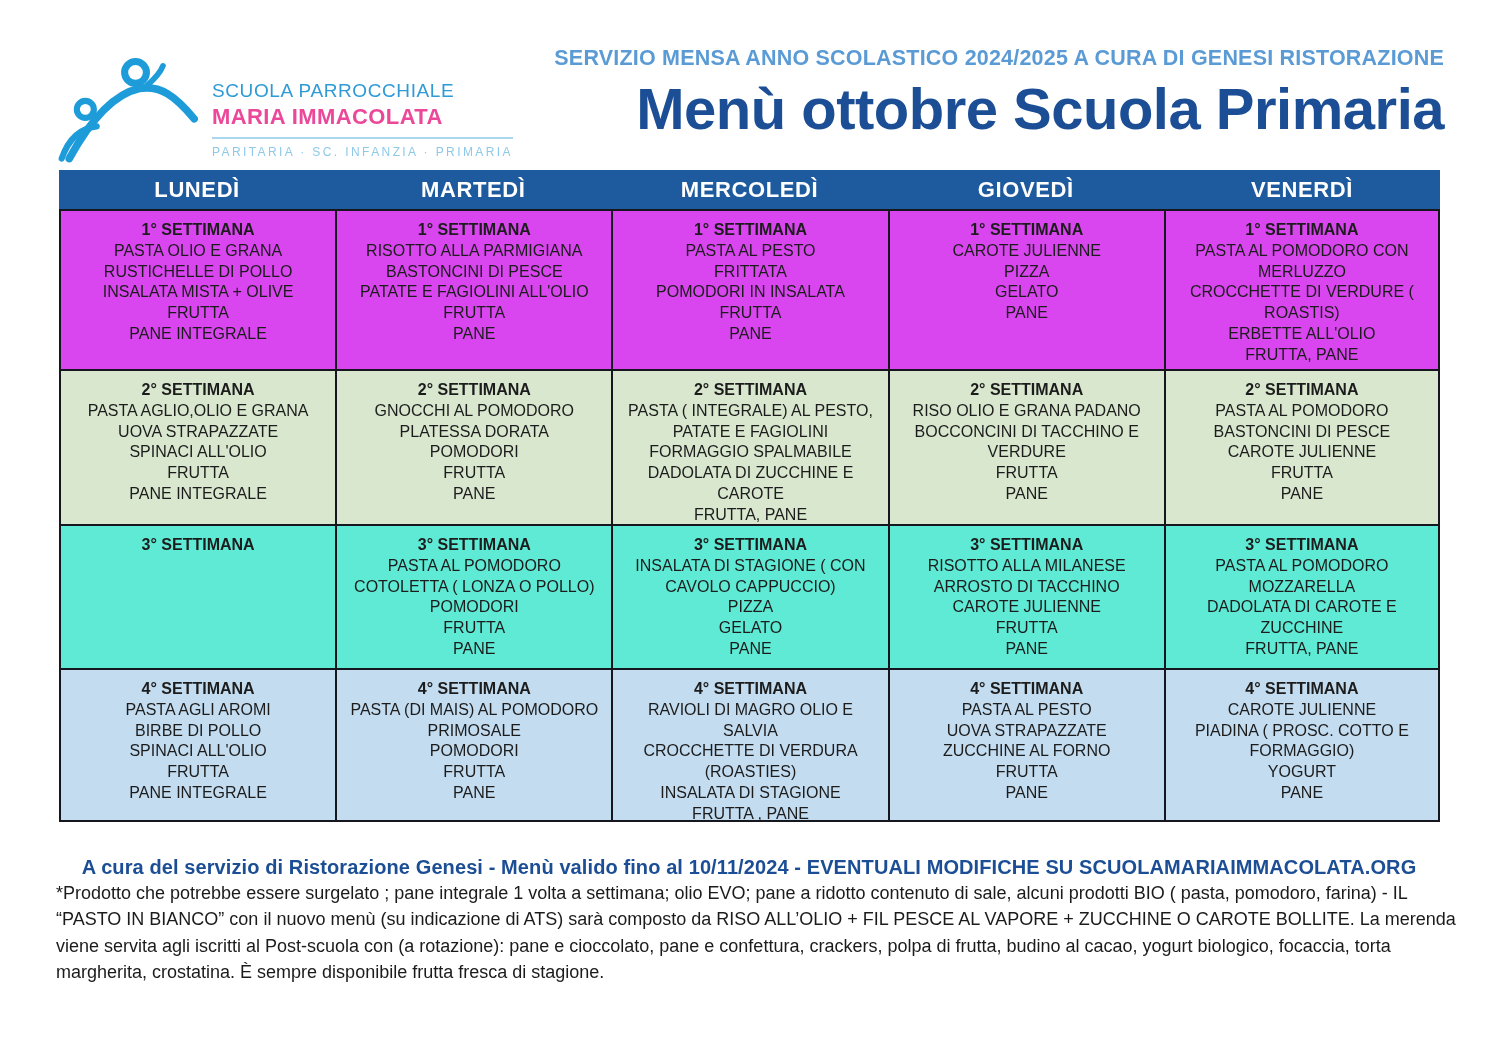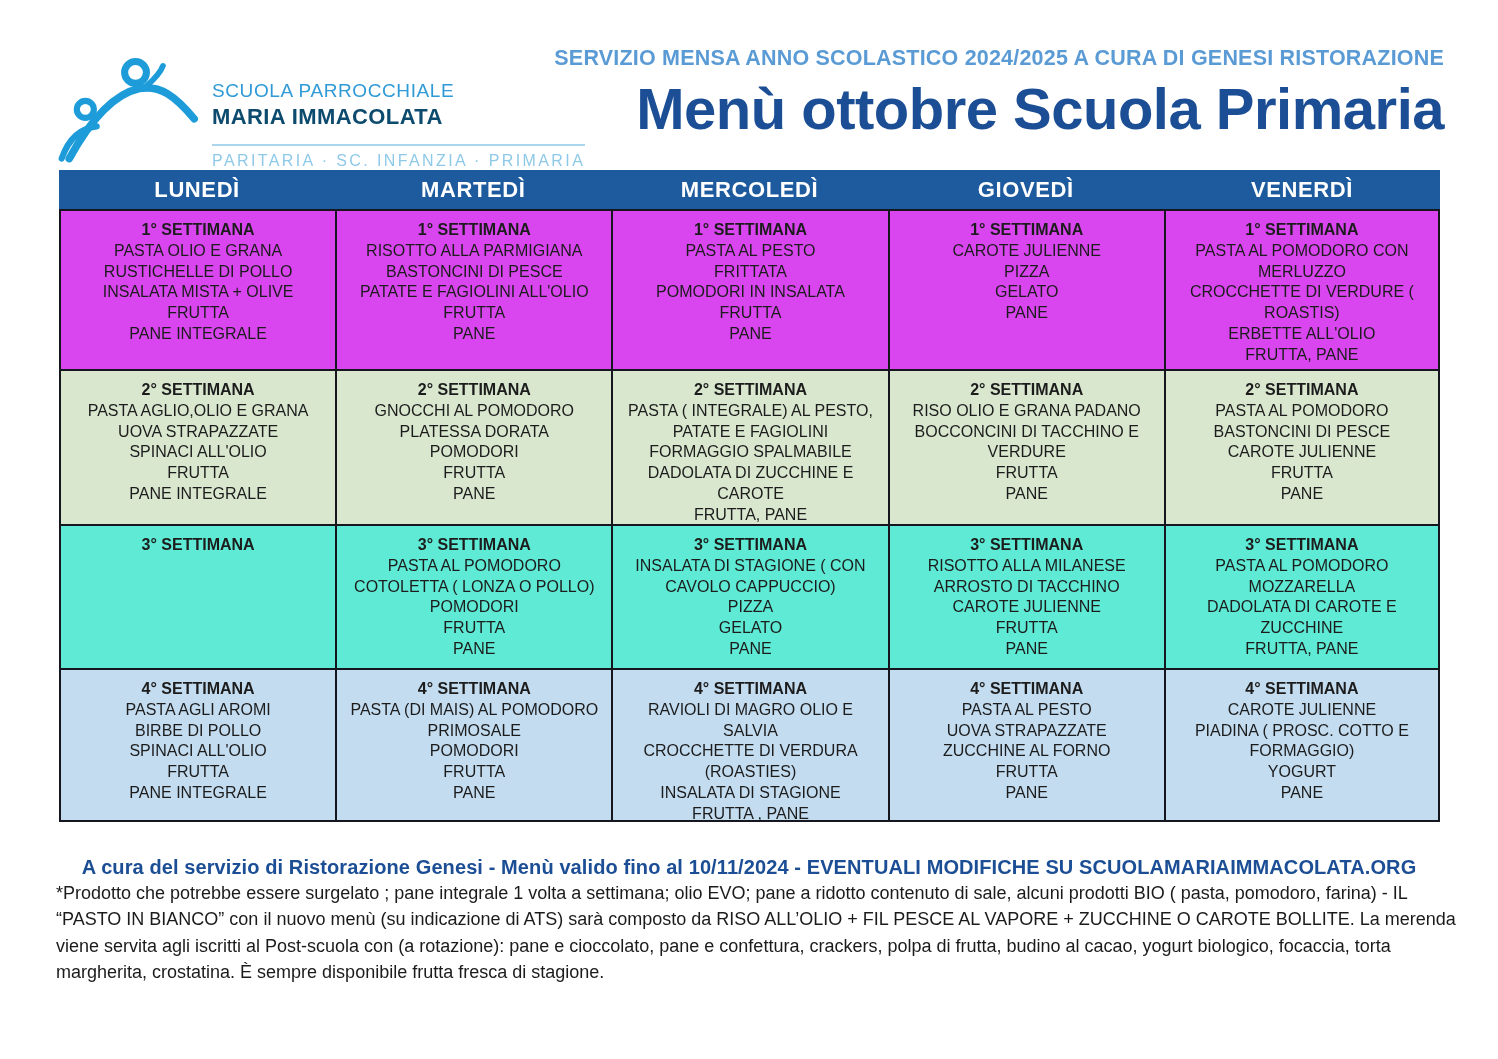--- a/index.html
+++ b/index.html
@@ -9,23 +9,23 @@
     position:relative; overflow:hidden;
     font-family:"Liberation Sans", sans-serif;
     color:#1c1c1c;
   }
 
   
   .logo-wrap { position:absolute; left:56px; top:50px; display:flex; align-items:flex-start; }
   .logo-mark { width:142px; height:114px; flex:0 0 auto; }
   .logo-text { margin-left:14px; padding-top:30px; }
   .logo-line1 { color:#2f9ad6; font-size:19px; letter-spacing:.6px; font-weight:400; }
-  .logo-line2 { color:#0c4a6e; font-size:22px; font-weight:700; letter-spacing:.4px; margin-top:2px;
-                padding-bottom:14px; border-bottom:2px solid #aad6ee; }
-  .logo-tagline { color:#8ec9e8; font-size:16px; letter-spacing:2.4px; margin-top:6px; }
+  .logo-line2 { color:#ec4899; font-size:22px; font-weight:700; letter-spacing:.4px; margin-top:2px;
+                padding-bottom:7px; border-bottom:2px solid #aad6ee; }
+  .logo-tagline { color:#8ec9e8; font-size:12px; letter-spacing:2.4px; margin-top:6px; }
 
   .head-right { position:absolute; right:54px; top:46px; text-align:right; }
   .subtitle { color:#5b9bd5; font-weight:700; font-size:21.5px; letter-spacing:.2px; }
   .page-title { color:#1b4e95; font-weight:700; font-size:58px; letter-spacing:-.5px; margin-top:4px; }
 
   
   .menu-table {
     position:absolute; left:59px; top:170px; width:1381px;
     display:grid;
     grid-template-columns:repeat(5, 1fr);

